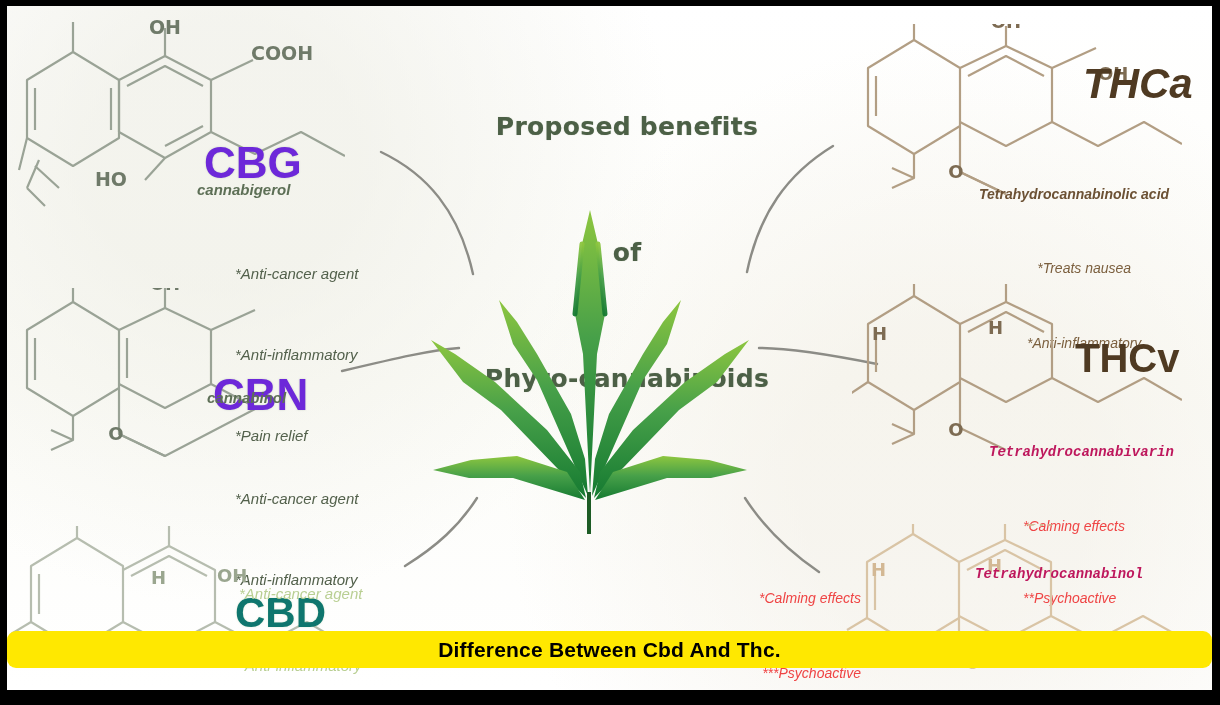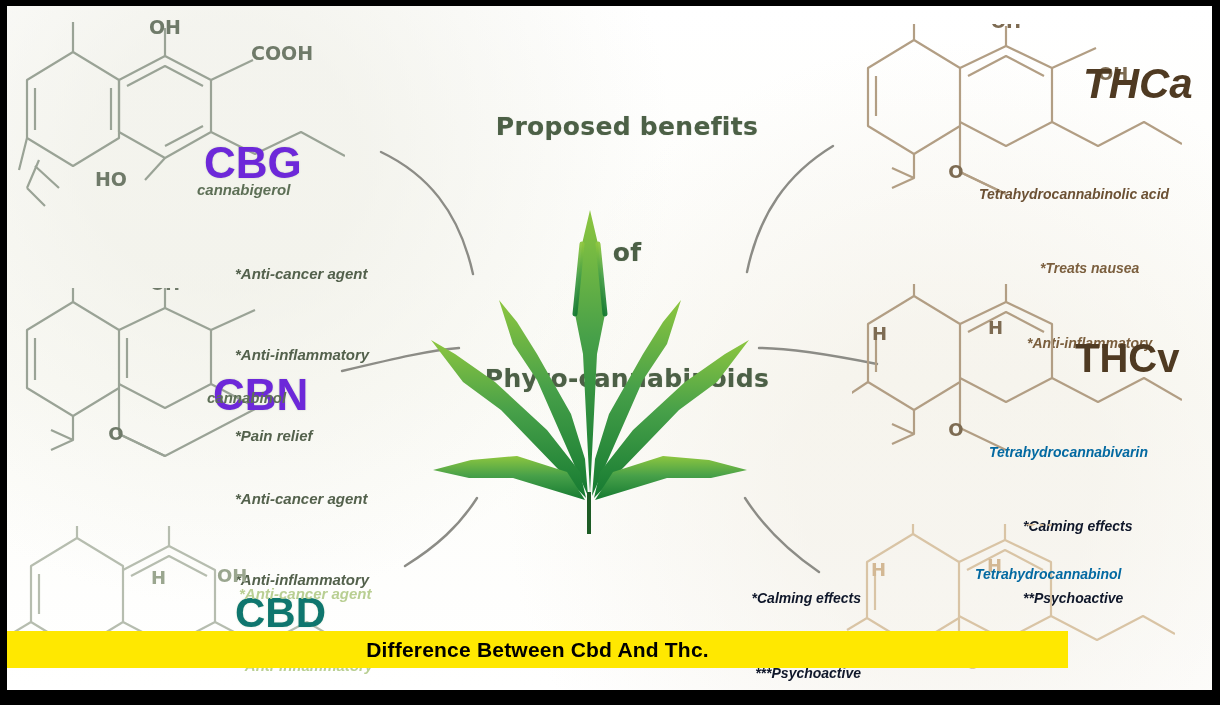--- a/index.html
+++ b/index.html
@@ -28,53 +28,53 @@
   #title{
     left:455px;top:16px;width:330px;text-align:center;
     color:#4c6046;font-size:25px;font-weight:bold;line-height:42px;
     font-family:"DejaVu Sans",sans-serif;letter-spacing:.3px;
     text-shadow:0 0 1px rgba(110,130,105,.45);
   }
 
   
   .cname{font-weight:bold;font-family:Liberation Sans, sans-serif;}
   .sub{font-style:italic;font-weight:bold;}
-  .bul{font-style:italic;font-weight:bold;}
+  .bul{font-style:italic;font-weight:normal;}
 
   
   .g-name{color:#6d28d9;text-shadow:0 0 2px rgba(120,150,115,.35);}
   .g-sub{color:#5d6f56;}
   .g-bul{color:#53614c;}
   
   .pg-name{color:#0f766e;text-shadow:0 0 2px rgba(170,200,140,.4);}
   .pg-bul{color:#b9cf93;}
   
   .b-name{color:#4f3a22;}
   .b-sub{color:#6c5134;}
   .b-bul{color:#7b5f3e;text-align:center;}
   
   .pb-name{color:#c8a06a;}
-  .pb-sub{color:#0369a1;}
-  .pb-bul{color:#0f172a;}
+  .pb-sub{color:#be185d;font-family:Liberation Mono, monospace;}
+  .pb-bul{color:#ef4444;}
 
   
   .struct{position:absolute;}
   .struct svg{display:block;}
   .lbl{font-family:"DejaVu Sans",sans-serif;font-weight:bold;}
 
   
   #arrows{position:absolute;left:0;top:0;width:1205px;height:684px;}
 
   
   #leaf{position:absolute;left:418px;top:198px;width:330px;height:330px;}
 
   
   #caption{
-    position:absolute;left:0;top:625px;width:1061px;height:37px;
-    background:#ffe800;display:flex;align-items:center;justify-content:center;
+    position:absolute;left:0;top:625px;width:1205px;height:37px;
+    background:#ffe800;display:flex;align-items:center;justify-content:center;border-radius:9px;
   }
   #caption span{
     color:#000;font-size:21px;font-weight:bold;
     font-family:"Liberation Sans",sans-serif;letter-spacing:.2px;
   }
 </style>
 </head>
 <body>
 
 <div id="frame">

